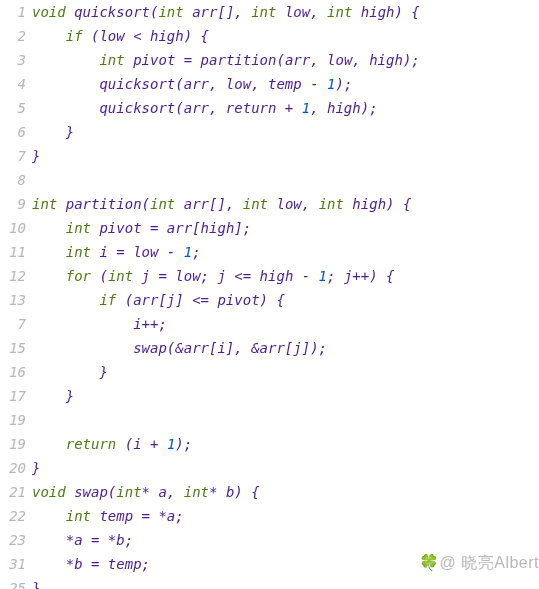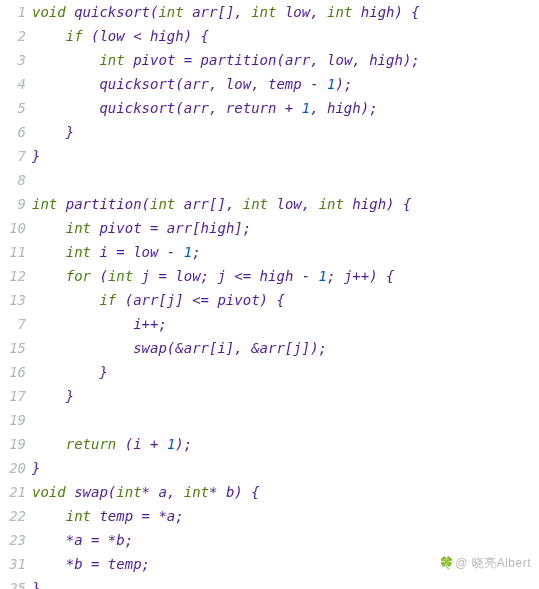--- a/index.html
+++ b/index.html
@@ -3,21 +3,21 @@
 <meta charset="utf-8">
 <style>
   html,body{margin:0;padding:0;background:#fff;font-family:Consolas,Menlo,"DejaVu Sans Mono",monospace;font-size:14px;line-height:24px;color:#24292e;font-style:italic}
   .wrap{width:539px;height:589px;overflow:hidden;position:relative}
   .line{display:flex;white-space:pre}
   .gutter{width:26px;min-width:26px;text-align:right;color:#b0b7bf;padding-right:6px;user-select:none}
   .code{padding-left:0}
   .k{color:#4d7c0f}
   .n{color:#005cc5}
   .t{color:#4c1d95}
-  .wm{position:absolute;right:8px;bottom:14px;font-style:normal;font-size:12px;color:#b7b8ba;font-family:-apple-system,BlinkMacSystemFont,"Segoe UI",sans-serif;letter-spacing:.5px}
+  .wm{position:absolute;right:0;bottom:14px;font-style:normal;font-size:16px;color:#b7b8ba;font-family:-apple-system,BlinkMacSystemFont,"Segoe UI",sans-serif;letter-spacing:.5px}
 </style>
 </head>
 <body>
 
 <div class="wrap">
   <div id="code-container">
       <div class="line"><span class="gutter">1</span><span class="code"><span class="k">void</span><span class="t"> quicksort(</span><span class="k">int</span><span class="t"> arr[], </span><span class="k">int</span><span class="t"> low, </span><span class="k">int</span><span class="t"> high) {</span></span></div>
       <div class="line"><span class="gutter">2</span><span class="code"><span class="t">    </span><span class="k">if</span><span class="t"> (low &lt; high) {</span></span></div>
       <div class="line"><span class="gutter">3</span><span class="code"><span class="t">        </span><span class="k">int</span><span class="t"> pivot = partition(arr, low, high);</span></span></div>
       <div class="line"><span class="gutter">4</span><span class="code"><span class="t">        quicksort(arr, low, temp - </span><span class="n">1</span><span class="t">);</span></span></div>

